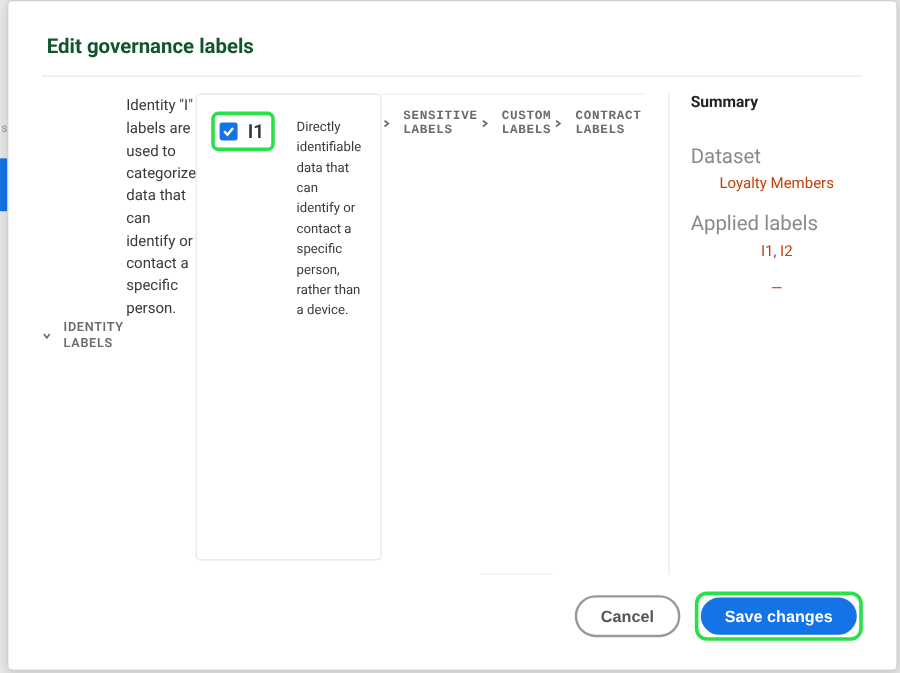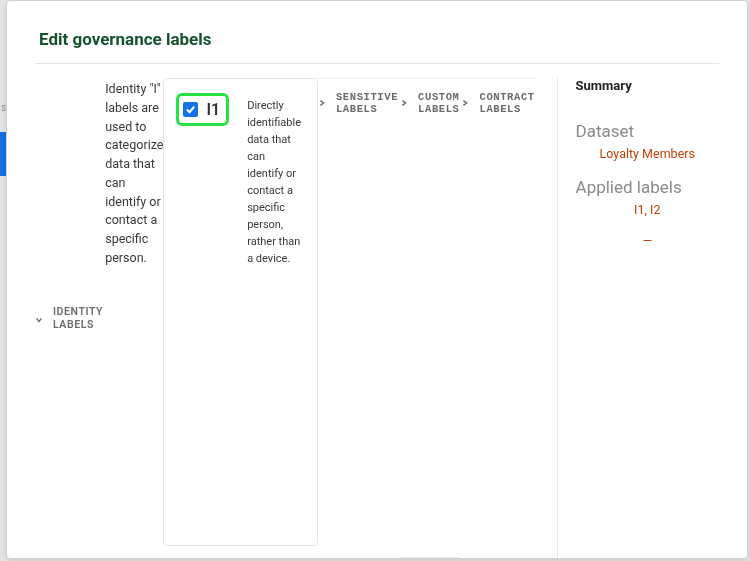--- a/index.html
+++ b/index.html
@@ -126,13 +126,19 @@
     <div class="right">
       <h4>Summary</h4>
       <div class="meta-label">Dataset</div>
       <div class="meta-val">Loyalty Members</div>
       <div class="meta-label">Applied labels</div>
       <div class="meta-val">I1, I2</div>
       <div class="meta-val">—</div>
     </div>
   </div>
 
+  <div class="footer">
+    <button class="btn btn-cancel">Cancel</button>
+    <span class="hl-ring">
+      <button class="btn btn-primary">Save changes</button>
+    </span>
+  </div>
 </div>
 
 </body></html>

